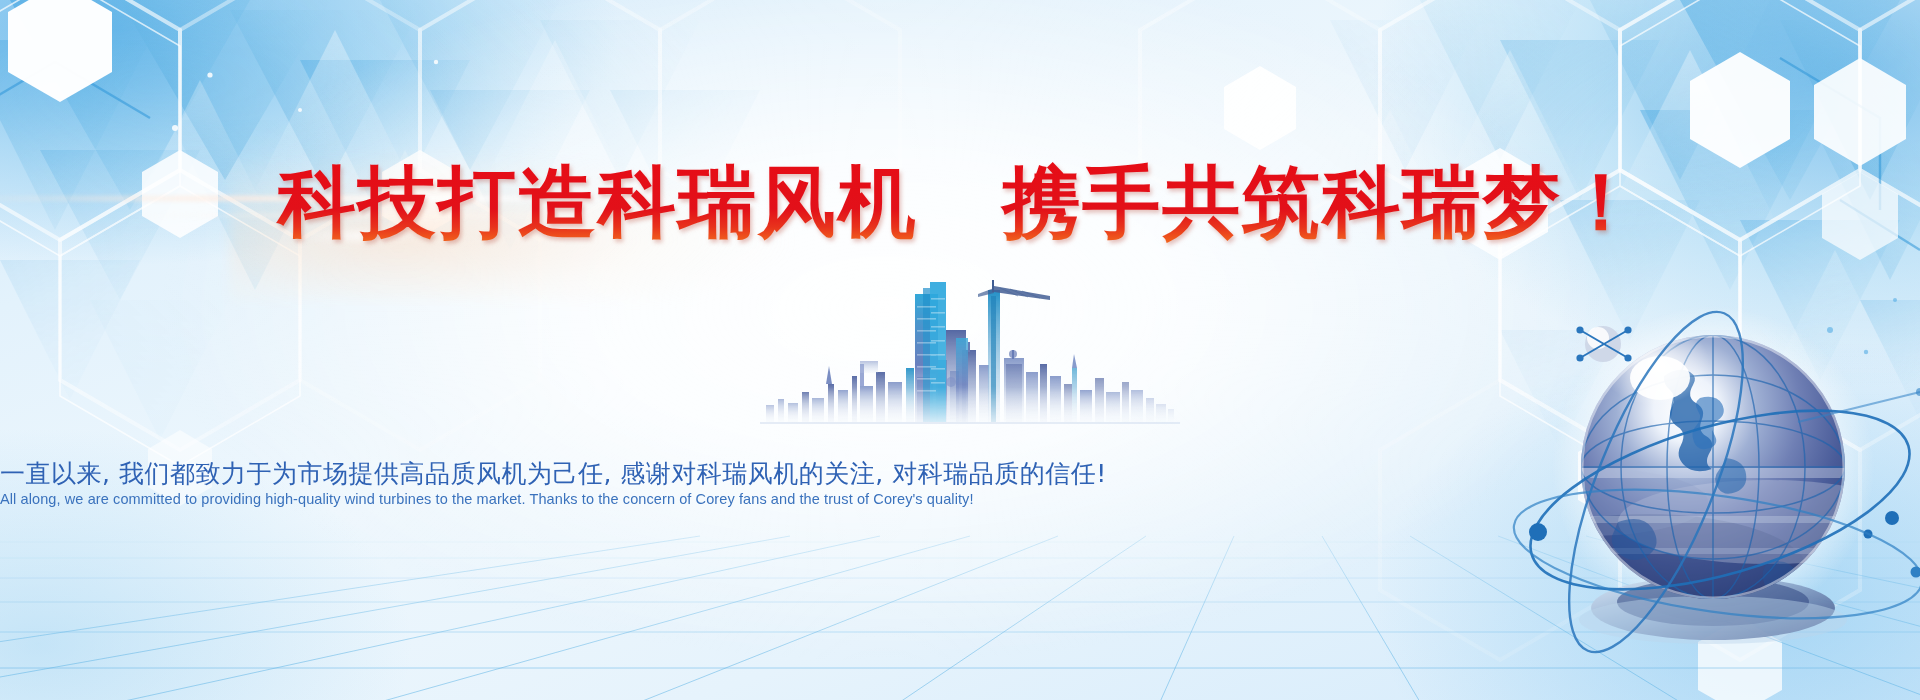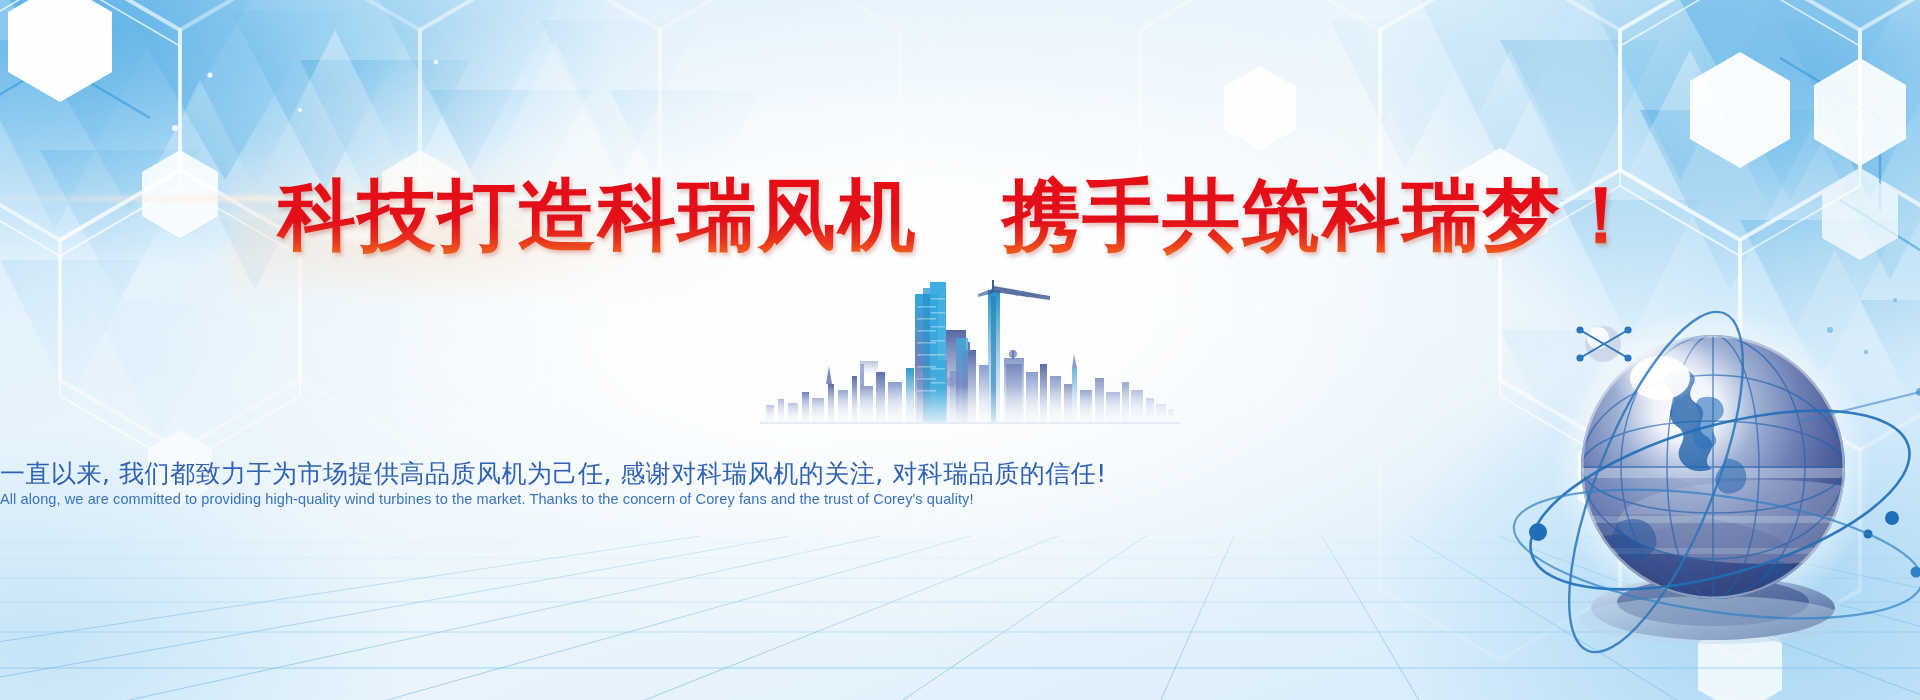--- a/index.html
+++ b/index.html
@@ -67,21 +67,21 @@
 
   
   .floor{position:absolute;left:0;bottom:0;width:1920px;height:260px;pointer-events:none;
     -webkit-mask-image:linear-gradient(to bottom,rgba(0,0,0,0) 0%,rgba(0,0,0,.35) 30%,rgba(0,0,0,1) 85%);
             mask-image:linear-gradient(to bottom,rgba(0,0,0,0) 0%,rgba(0,0,0,.35) 30%,rgba(0,0,0,1) 85%);
   }
   .floor svg{display:block;}
 
   
   .headline{
-    position:absolute;left:0;right:0;top:121px;
+    position:absolute;left:0;right:0;top:108px;
     text-align:center;
     font-family:"DejaVu Sans","Liberation Sans",sans-serif;
     font-size:78px;font-weight:bold;
     letter-spacing:2px;
     line-height:1.08;
     color:#e1121a;
     background:linear-gradient(180deg,#e60d16 0%,#e21019 58%,#e8331c 80%,#f2691d 100%);
     -webkit-background-clip:text;background-clip:text;
     -webkit-text-fill-color:transparent;
     text-shadow:none;

